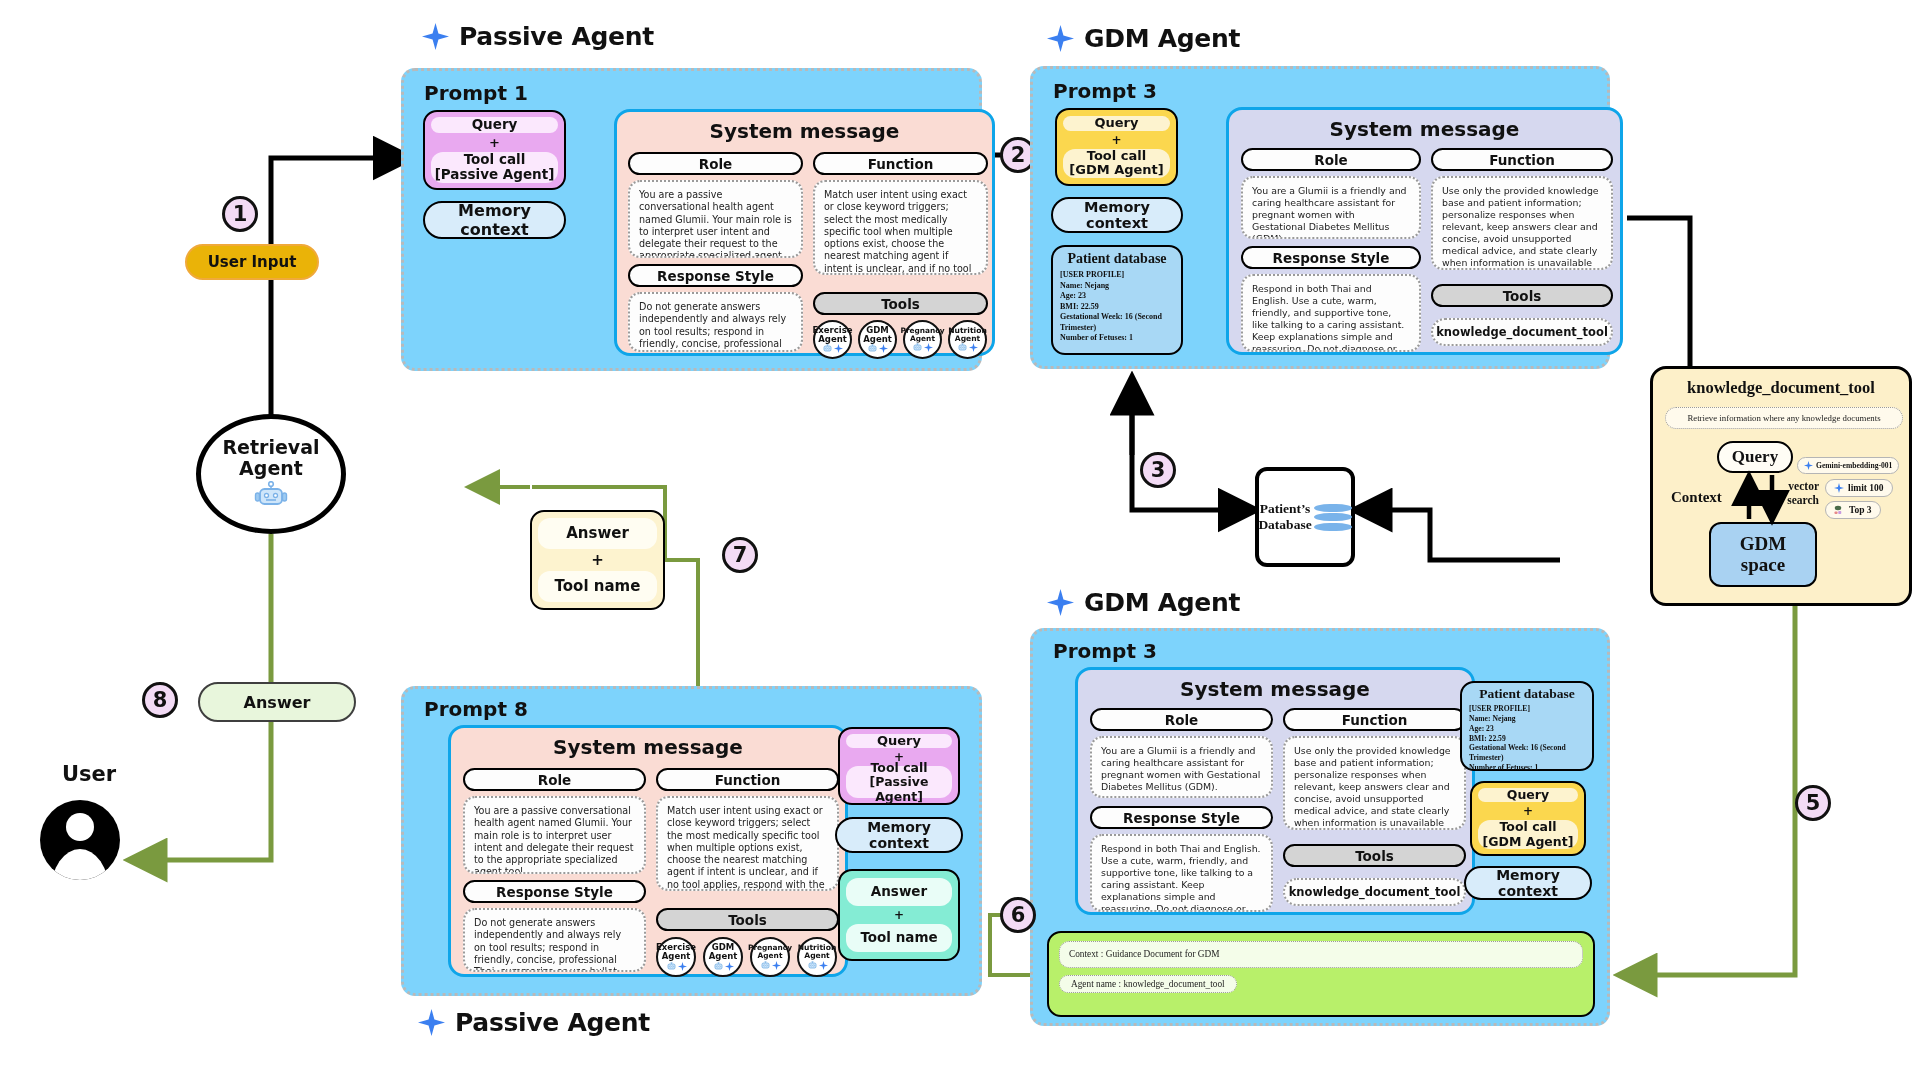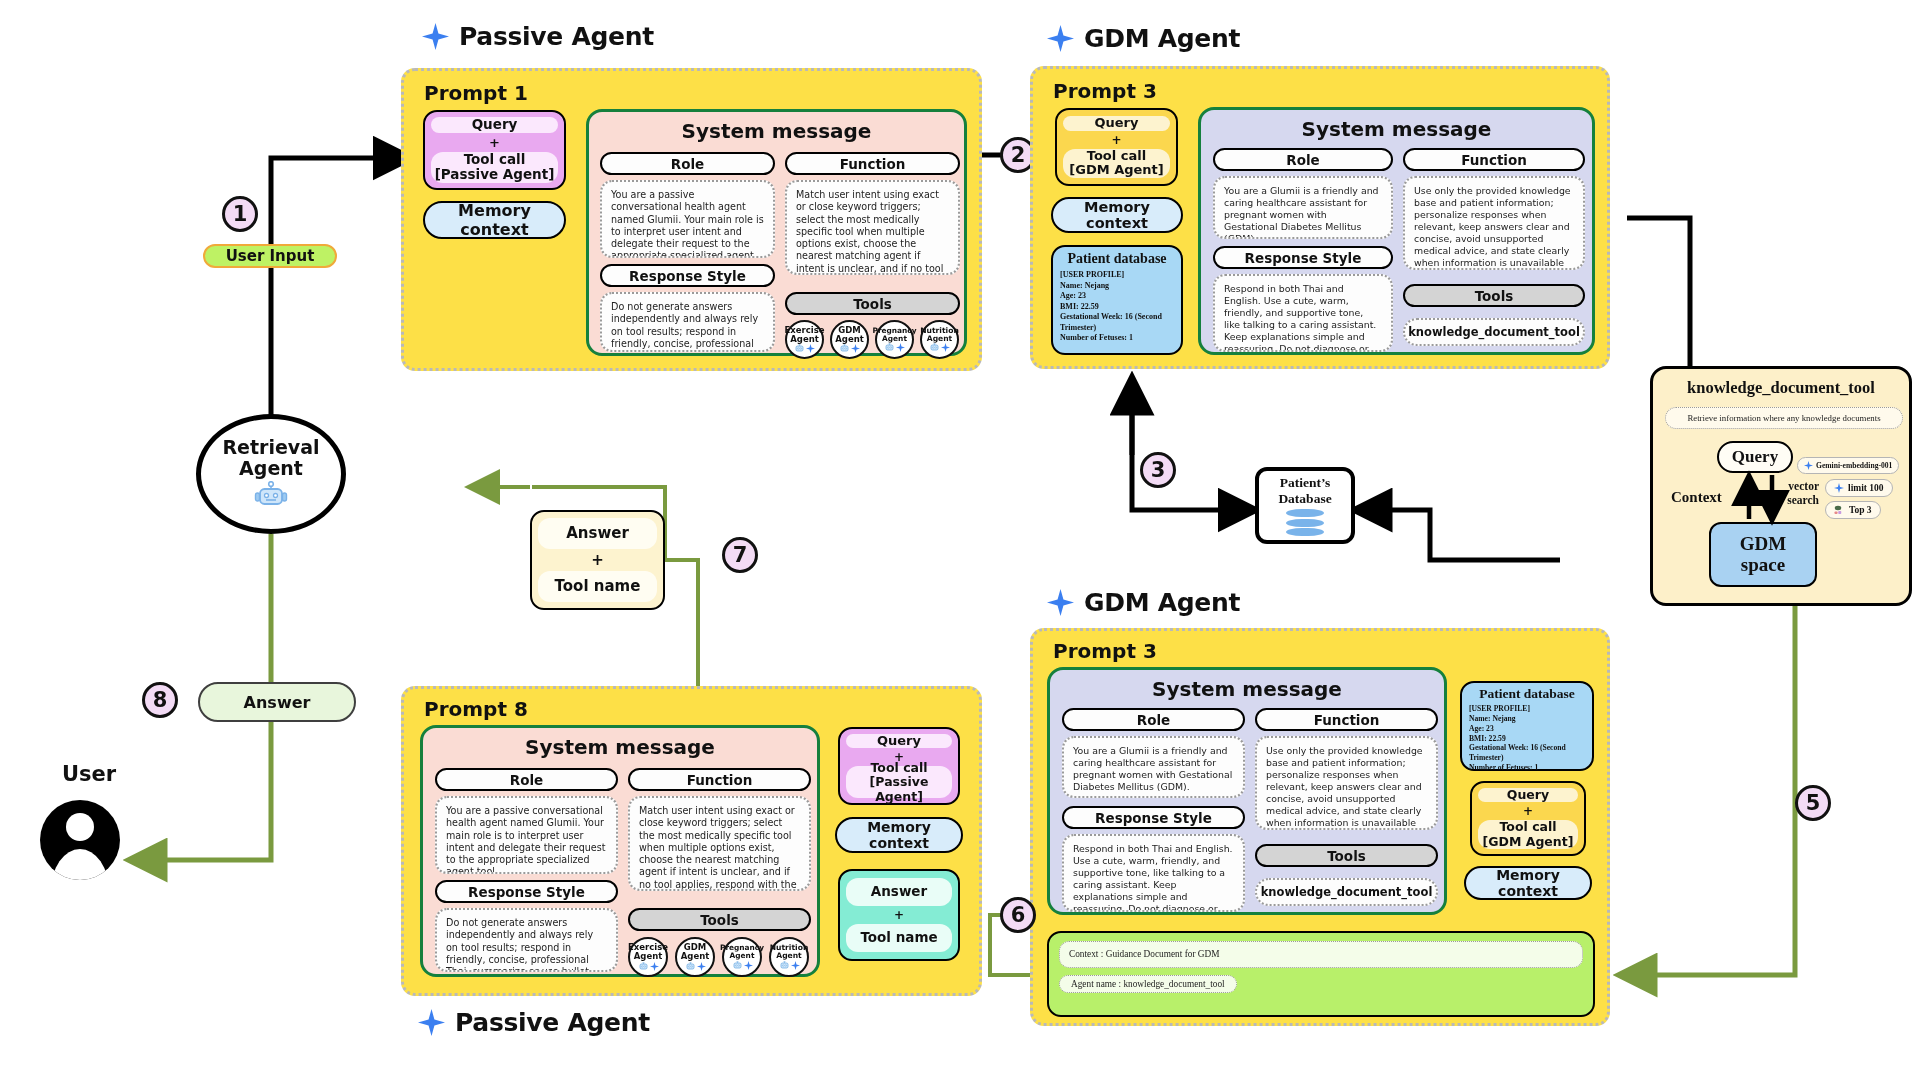--- a/index.html
+++ b/index.html
@@ -18,21 +18,21 @@
     display: flex; align-items: center; gap: 10px;
     font-size: 25px; font-weight: bold; color: #111;
     letter-spacing: -0.3px;
   }
   .sparkle { font-size: 27px; color: #3b7ff0; line-height: 1; }
   .sparkle svg { display:block; }
 
   .dashed-panel {
     border: 3px dotted #b9b9b9;
     border-radius: 14px;
-    background: #fde047;
+    background: #7dd3fc;
   }
   .prompt-label {
     font-size: 20px; font-weight: bold; color: #111;
   }
 
   
   .pill {
     border: 2.5px solid #000;
     border-radius: 26px;
     display: flex; align-items: center; justify-content: center;
@@ -53,21 +53,21 @@
   }
   .qt .sub {
     border-radius: 12px; width: 100%;
     display:flex; align-items:center; justify-content:center;
     text-align:center; font-weight:bold; color:#111;
     flex-direction: column; line-height: 1.15;
   }
   .qt .plus { font-weight: bold; font-size: 15px; color:#111; }
 
   
-  .sysmsg { border: 3px solid #15803d; border-radius: 16px; position: relative; }
+  .sysmsg { border: 3px solid #0ea5e9; border-radius: 16px; position: relative; margin-left: 28px; }
   .sysmsg-title { text-align:center; font-weight:bold; color:#111; }
   .hdr-pill {
     border: 2px solid #000; border-radius: 20px;
     background: #fdfdfd;
     display:flex; align-items:center; justify-content:center;
     font-weight:bold; color:#111;
   }
   .hdr-pill.grey { background: #d4d4d4; }
   .body-box {
     border: 2px dotted #9a9a9a; border-radius: 12px;
@@ -162,21 +162,21 @@
 
     <path d="M530,487 L470,487" stroke="#7a9a3f" stroke-width="4" fill="none" marker-end="url(#ahG)"></path>
     <path d="M665,560 L665,487 L532,487" stroke="#7a9a3f" stroke-width="4" fill="none"></path>
 
     <path d="M271,534 L271,700" stroke="#7a9a3f" stroke-width="5" fill="none"></path>
     <path d="M271,700 L271,860 L130,860" stroke="#7a9a3f" stroke-width="5" fill="none" marker-end="url(#ahG)"></path>
   </svg>
 
   <div class="abs step" style="left:222px; top:196px;">1</div>
 
-  <div class="abs pill" style="left:203px; top:244px; width:134px; height:24px; background:#bef264; border-color:#f0a93a; font-size:15px; color:#111;">
+  <div class="abs pill" style="left:185px; top:244px; width:134px; height:36px; background:#eab308; border-color:#f0a93a; font-size:15px; color:#111;">
     <span>User Input</span>
   </div>
 
   <div class="abs" style="left:196px; top:414px; width:150px; height:120px; border:5px solid #000; border-radius:50%; background:#fff; display:flex; flex-direction:column; align-items:center; justify-content:center; gap:0px;">
     <div style="font-size:19px; font-weight:bold; color:#111; line-height:1.12;">
       <div style="text-align:center;">Retrieval</div>
       <div style="text-align:center;">Agent</div>
     </div>
     <span style="margin-top:2px;">
       <svg width="34" height="26" viewBox="0 0 34 26">
@@ -399,21 +399,21 @@
         <span>Tools</span>
       </div>
       <div class="tool-pill abs" style="left:202px; top:208px; width:182px; height:28px; font-size:11.5px;">
         <span>knowledge_document_tool</span>
       </div>
     </div>
   </div>
 
   <div class="abs step" style="left:1140px; top:452px;">3</div>
 
-  <div class="abs rbox" style="left:1255px; top:467px; width:100px; height:77px; background:#fff; border-width:4px; border-radius:12px; display:flex; flex-direction:column; align-items:center; justify-content:center; gap:2px;">
+  <div class="abs rbox" style="left:1255px; top:467px; width:100px; height:100px; background:#fff; border-width:4px; border-radius:12px; display:flex; flex-direction:row; align-items:center; justify-content:center; gap:2px;">
     <div style="font-size:13.5px; font-weight:bold; color:#111; line-height:1.2; text-align:center;">
       <div>Patient’s</div>
       <div>Database</div>
     </div>
     <span class="db-cyl">
       <i></i>
         <i></i>
         <i></i>
     </span>
   </div>

